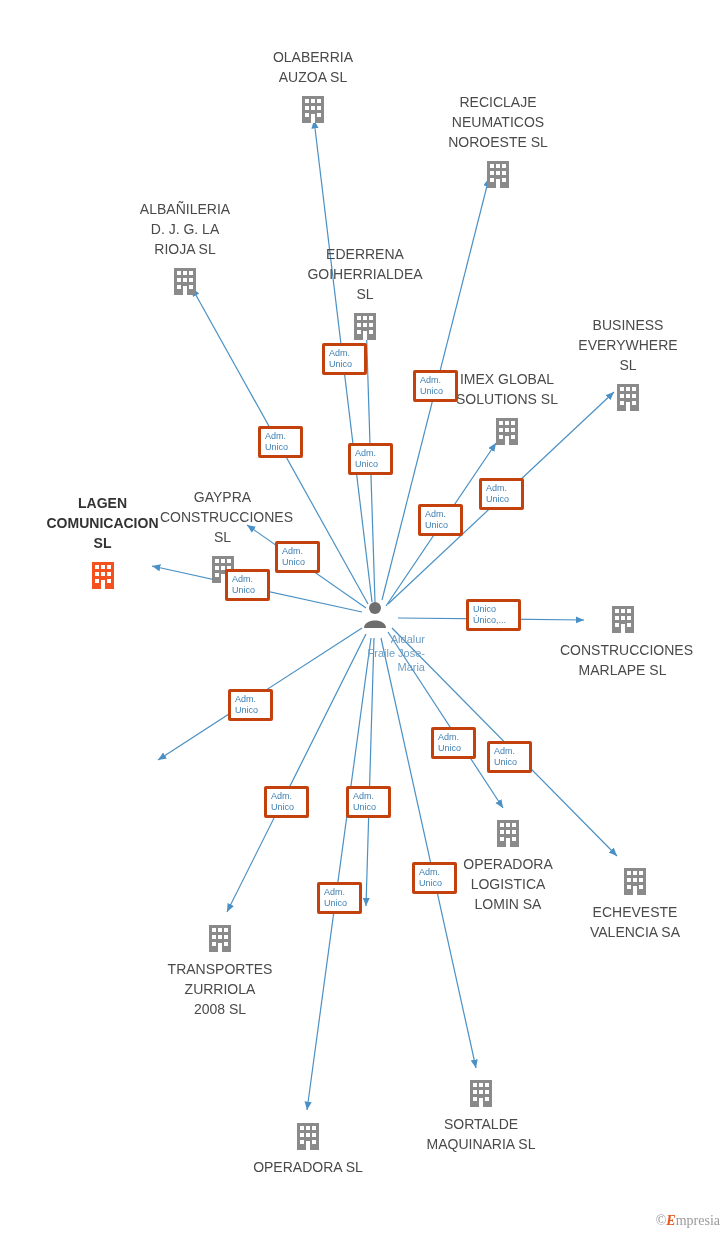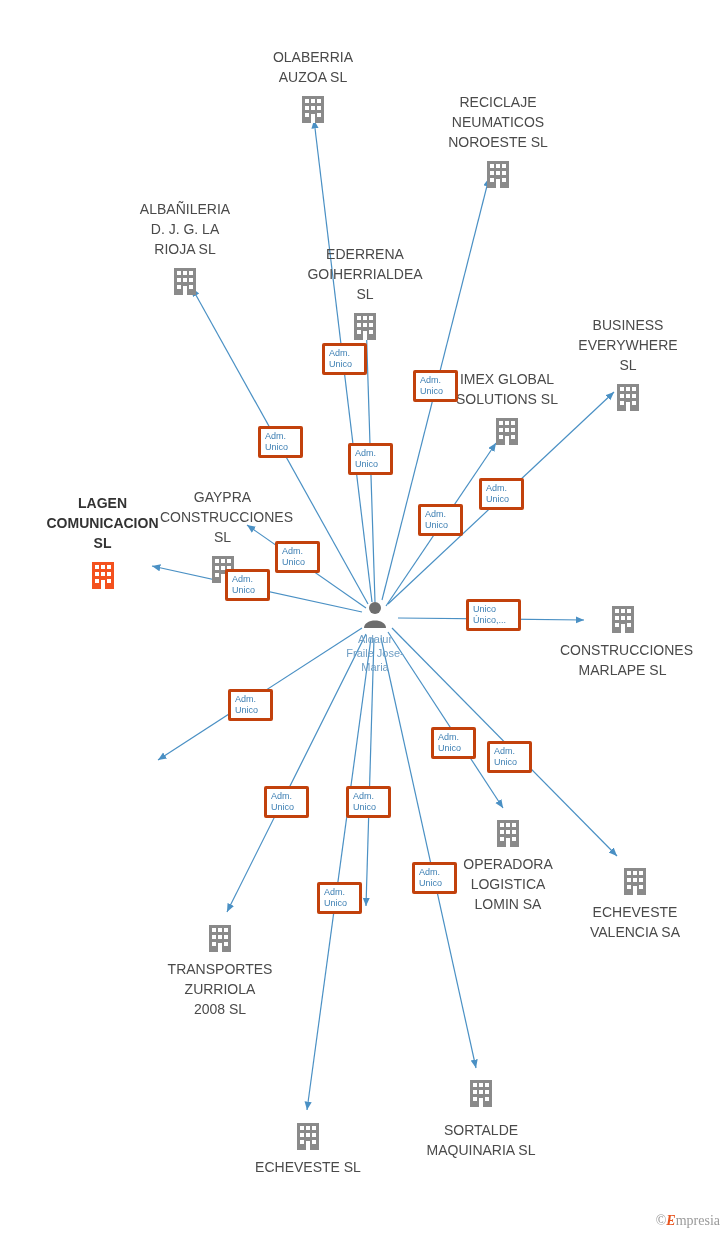--- a/index.html
+++ b/index.html
@@ -41,20 +41,21 @@
   }
   .bld {
     display: block;
     margin: 0 auto;
   }
   .person-label {
     font-size: 11px;
     color: #6f9ec4;
     line-height: 14px;
     white-space: pre-line;
+    text-align: right;
   }
   .edge-badge {
     position: absolute;
     border: 3px solid #c2410c;
     background: #ffffff;
     color: #3d7fb3;
     font-size: 9px;
     line-height: 11px;
     text-align: left;
     padding: 2px 4px;
@@ -352,40 +353,40 @@
           <rect x="11" y="6" width="4" height="4"></rect>
           <rect x="17" y="6" width="4" height="4"></rect>
         <rect x="5" y="13" width="4" height="4"></rect>
           <rect x="11" y="13" width="4" height="4"></rect>
           <rect x="17" y="13" width="4" height="4"></rect>
         <rect x="5" y="20" width="4" height="4"></rect>
           <rect x="17" y="20" width="4" height="4"></rect>
         <rect x="11" y="21" width="4" height="9"></rect>
       </g>
     </svg>
-    <div class="node-label" style="margin-top:11px;">SORTALDE
+    <div class="node-label" style="margin-top:5px;">SORTALDE
 MAQUINARIA SL</div>
   </div>
 
   <div class="node" style="left:253px; top:1120px; width:110px;">
     <svg class="bld" width="26" height="32" viewBox="0 0 26 32">
       <rect x="2" y="3" width="22" height="27" fill="#8a8a8a"></rect>
       <g fill="#ffffff">
         <rect x="5" y="6" width="4" height="4"></rect>
           <rect x="11" y="6" width="4" height="4"></rect>
           <rect x="17" y="6" width="4" height="4"></rect>
         <rect x="5" y="13" width="4" height="4"></rect>
           <rect x="11" y="13" width="4" height="4"></rect>
           <rect x="17" y="13" width="4" height="4"></rect>
         <rect x="5" y="20" width="4" height="4"></rect>
           <rect x="17" y="20" width="4" height="4"></rect>
         <rect x="11" y="21" width="4" height="9"></rect>
       </g>
     </svg>
-    <div class="node-label" style="margin-top:5px;">ECHEVESTE SL</div>
+    <div class="node-label" style="margin-top:5px;">OPERADORA SL</div>
   </div>
 
   <div class="node" style="left:325px; top:600px; width:100px;">
     <svg class="bld" width="26" height="28" viewBox="0 0 26 28">
       <circle cx="13" cy="8" r="6" fill="#6e6e6e"></circle>
       <path d="M2,28 C2,18 24,18 24,28 Z" fill="#6e6e6e"></path>
     </svg>
     <div class="person-label" style="margin-top:4px;">Aldalur
 Fraile Jose-
 Maria</div>

